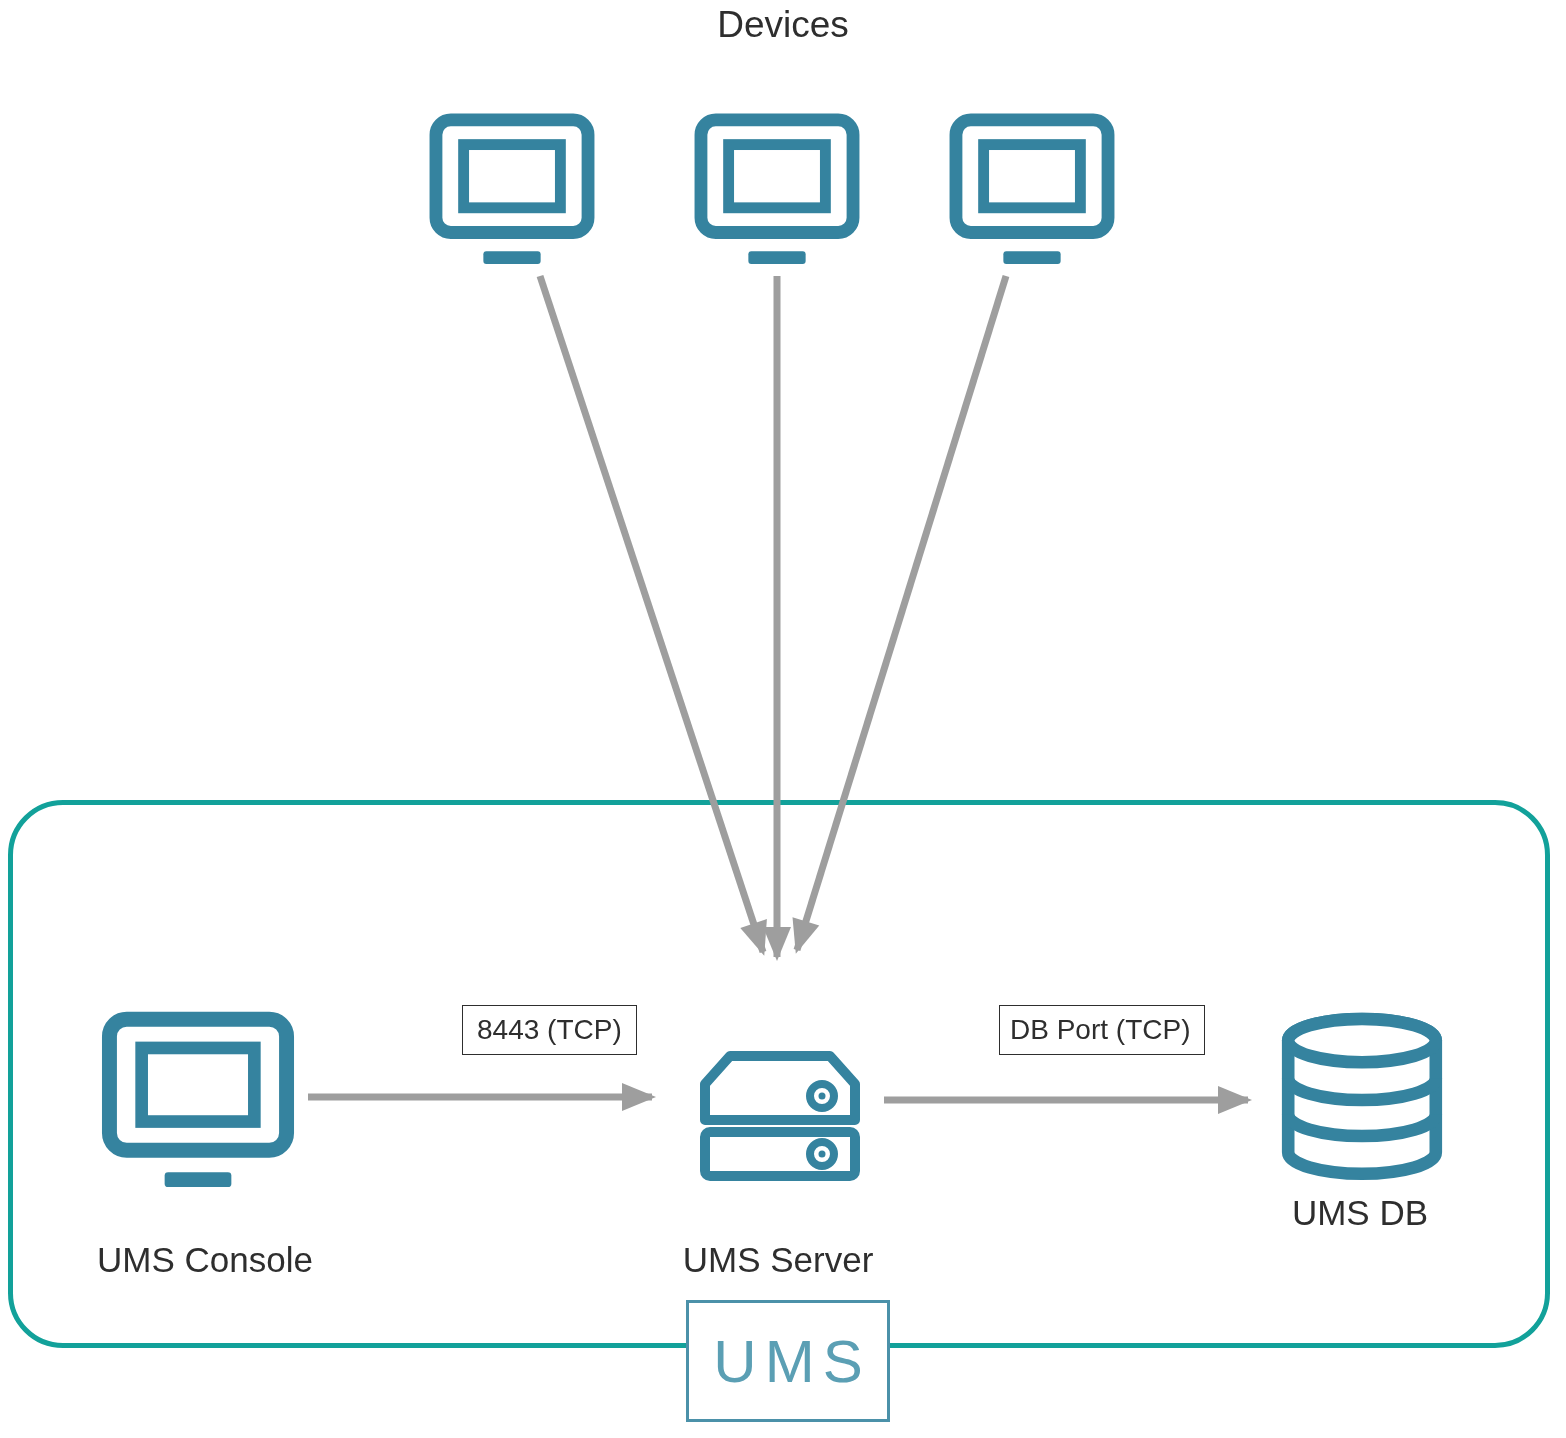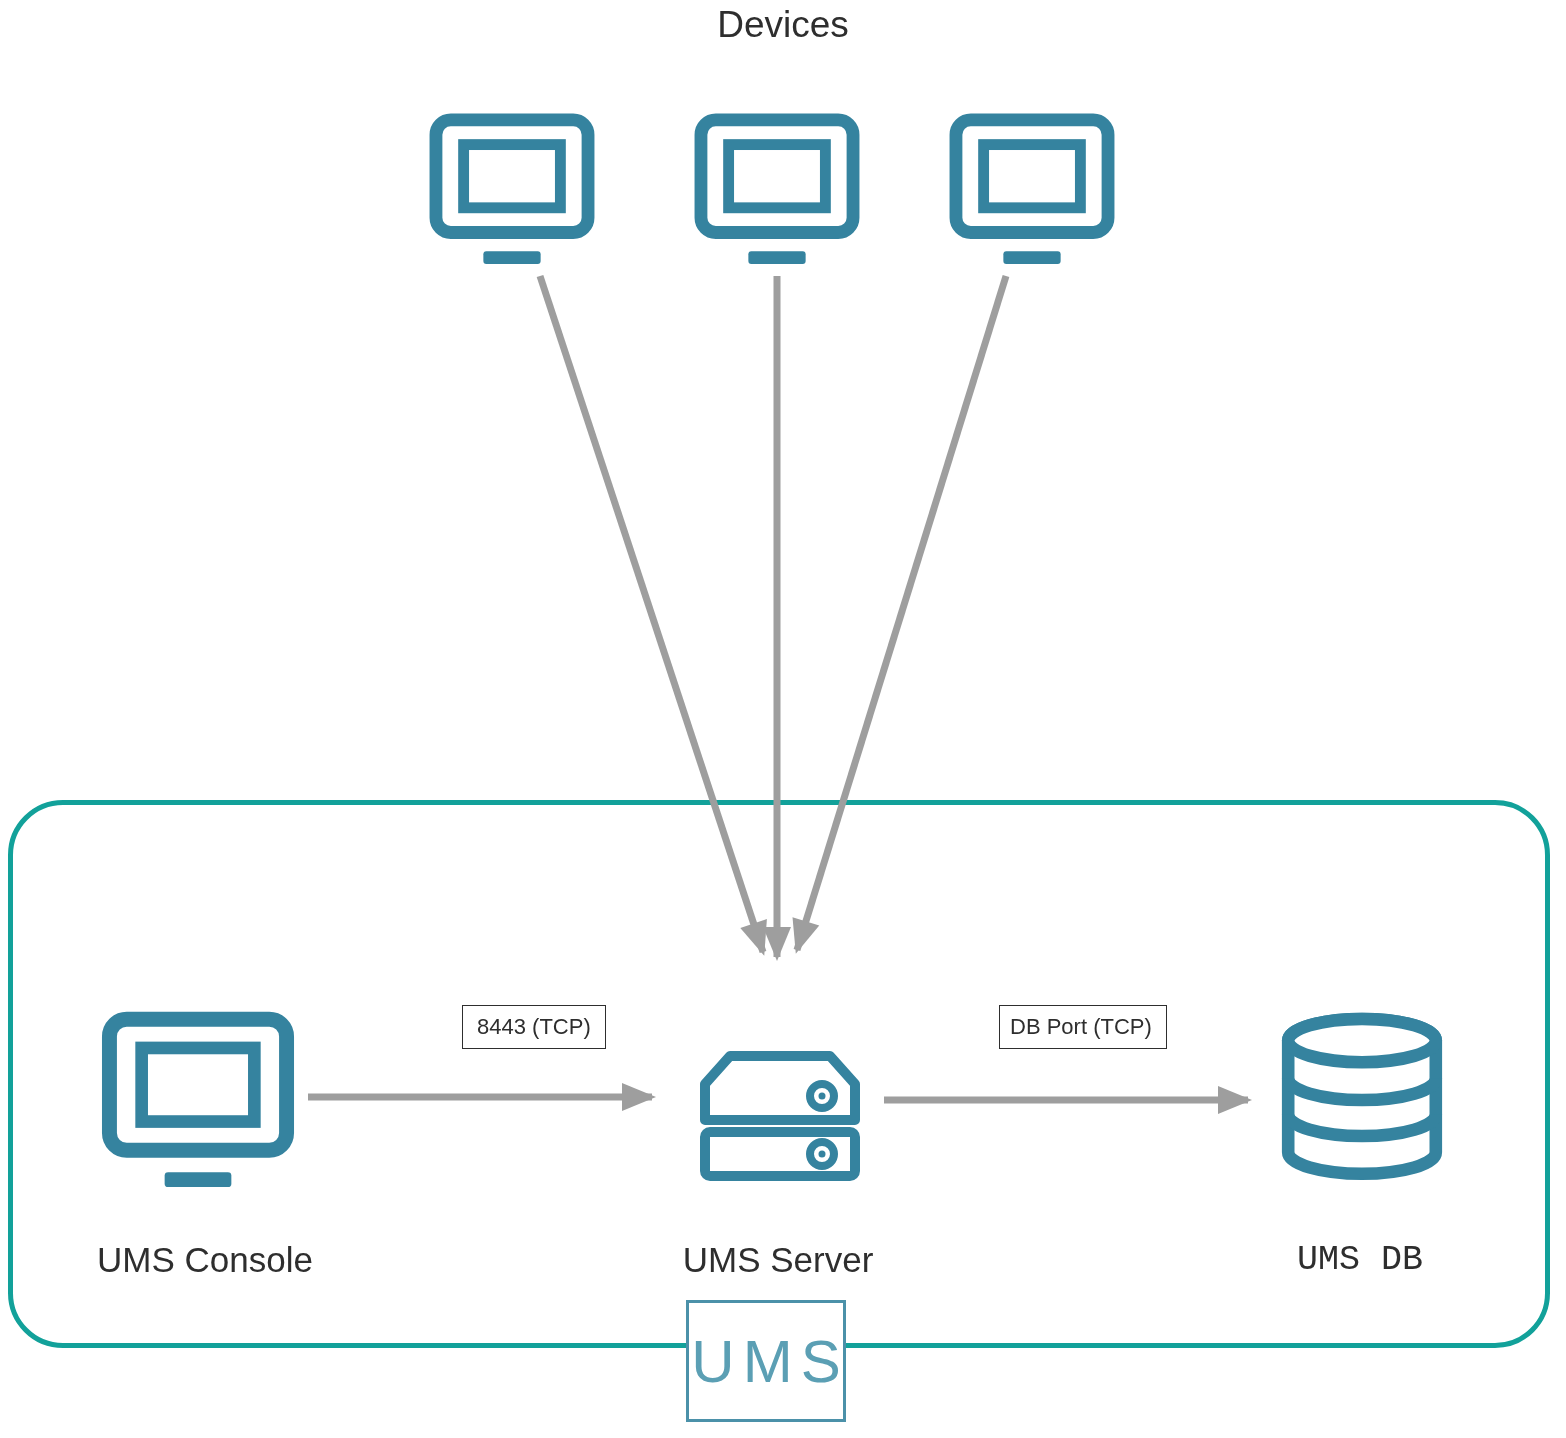--- a/index.html
+++ b/index.html
@@ -42,36 +42,36 @@
     left: 0;
     top: 4px;
     width: 1566px;
     font-size: 37px;
   }
   .port-label {
     position: absolute;
     z-index: 2;
     background: #ffffff;
     border: 1px solid #2e2e2e;
-    font-size: 22px;
+    font-size: 28px;
     color: #2e2e2e;
     padding: 8px 14px;
     white-space: nowrap;
   }
   .port-8443 { left: 462px; top: 1005px; }
   .port-db   { left: 999px; top: 1005px; padding-left: 10px; }
   .node-label { font-size: 35px; }
   .lbl-console { left: 60px;  top: 1240px; width: 290px; }
   .lbl-server  { left: 633px; top: 1240px; width: 290px; }
-  .lbl-db      { left: 1215px; top: 1240px; width: 290px; font-family: Liberation Mono, monospace; }
+  .lbl-db      { left: 1215px; top: 1193px; width: 290px; }
   .ums-badge {
     position: absolute;
     left: 686px;
     top: 1300px;
-    width: 160px;
+    width: 204px;
     height: 122px;
     background: #ffffff;
     border: 3px solid #4b91a9;
     z-index: 3;
     display: flex;
     align-items: center;
     justify-content: center;
     font-size: 60px;
     letter-spacing: 8px;
     color: #5b9fb4;

